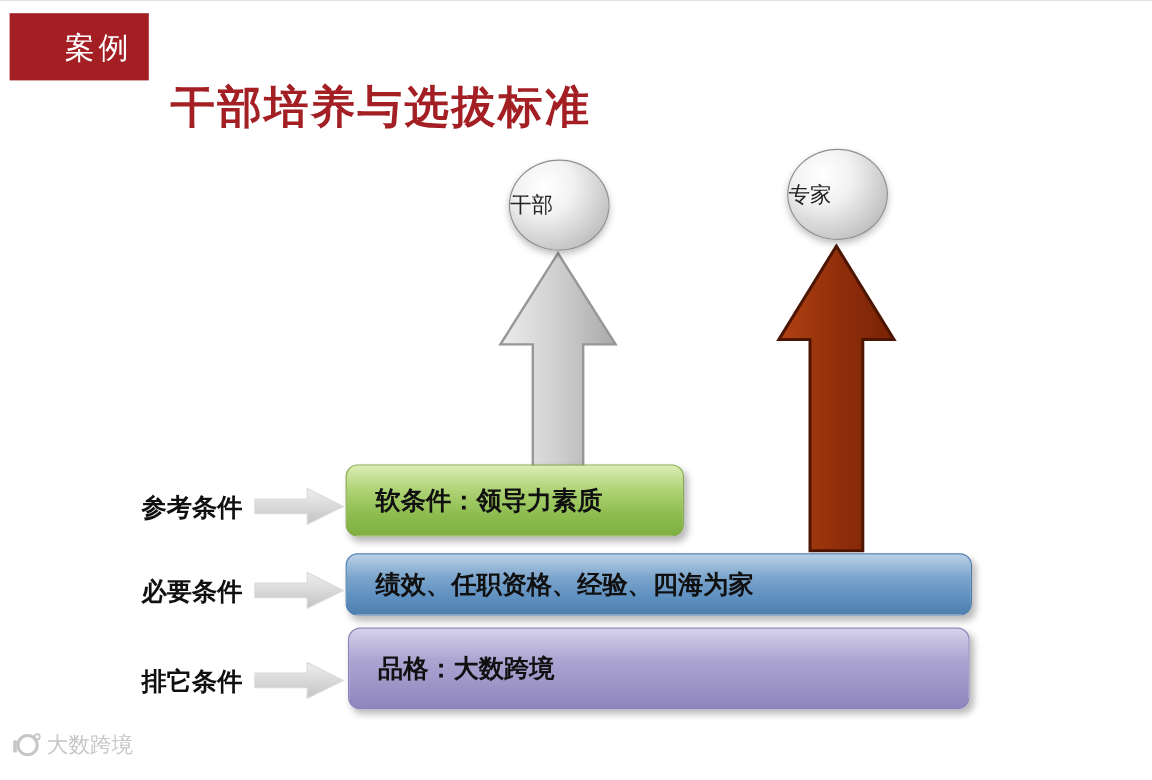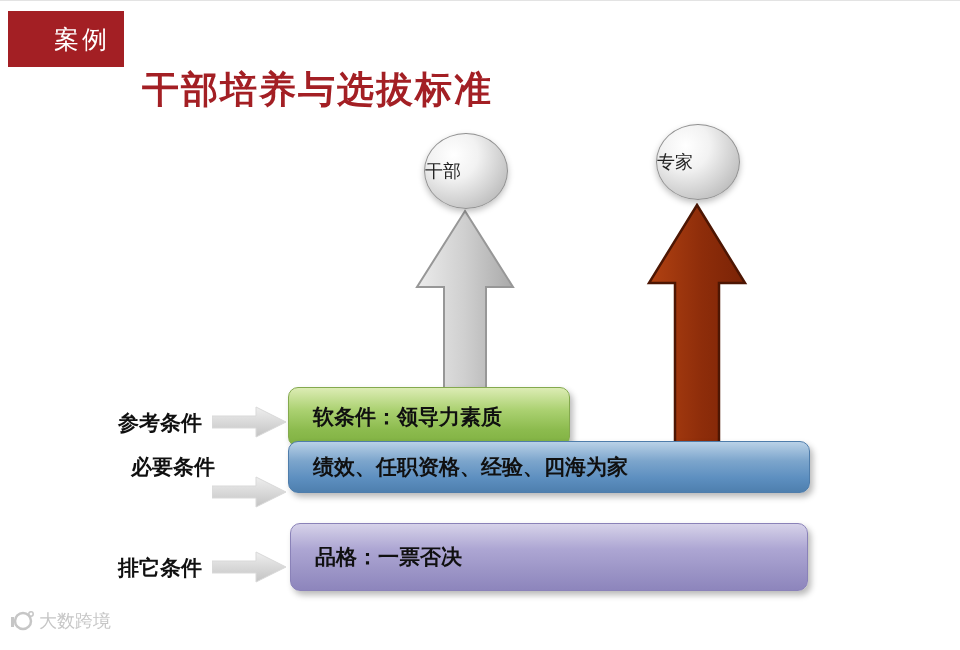--- a/index.html
+++ b/index.html
@@ -41,36 +41,36 @@
     box-shadow:3px 4px 6px rgba(0,0,0,.28);
     font-size:21px;font-weight:bold;color:#101010;
     padding-left:24px;box-sizing:border-box;
   }
   .bar-green{
     left:288px;top:386px;width:282px;height:60px;
     background:linear-gradient(180deg,#dcecb4 0%,#abd171 38%,#8cbb4e 72%,#7fb041 100%);
     border:1px solid #84a94e;
   }
   .bar-blue{
-    left:288px;top:440px;width:522px;height:52px;
+    left:288px;top:460px;width:522px;height:52px;
     background:linear-gradient(180deg,#b9d1e7 0%,#7ca5cc 38%,#5d8fc0 72%,#4e7fae 100%);
     border:1px solid #4f7dab;
   }
   .bar-purple{
     left:290px;top:522px;width:518px;height:68px;
     background:linear-gradient(180deg,#d6d2e9 0%,#ada6d3 38%,#9b94c6 72%,#8d85bc 100%);
     border:1px solid #8a82b8;
   }
   
   .side-label{
     position:absolute;left:118px;font-size:21px;font-weight:bold;color:#101010;z-index:2;
   }
   .side-arrow{position:absolute;z-index:2;}
   .lbl-1{top:408px;} .arr-1{left:212px;top:404px;}
-  .lbl-2{top:452px;margin-left:13px;} .arr-2{left:212px;top:474px;}
+  .lbl-2{top:478px;} .arr-2{left:212px;top:474px;}
   .lbl-3{top:553px;} .arr-3{left:212px;top:549px;}
   
   .watermark{
     position:absolute;left:10px;top:608px;display:flex;align-items:flex-start;gap:5px;
     color:#c6c6c6;font-size:18px;z-index:5;
   }
 </style>
 </head>
 <body>
 
@@ -111,21 +111,21 @@
     <span>专家</span>
   </div>
 
   <div class="bar bar-green">
     <span>软条件：领导力素质</span>
   </div>
   <div class="bar bar-blue">
     <span>绩效、任职资格、经验、四海为家</span>
   </div>
   <div class="bar bar-purple">
-    <span>品格：一票否决</span>
+    <span>品格：大数跨境</span>
   </div>
 
   <div class="side-label lbl-1">参考条件</div>
   <svg class="side-arrow arr-1" width="76" height="34" viewBox="0 0 76 34">
     <defs>
       <linearGradient id="gradSide" x1="0" y1="0" x2="0" y2="1">
         <stop offset="0" stop-color="#efefef"></stop>
         <stop offset="1" stop-color="#c3c3c3"></stop>
       </linearGradient>
     </defs>

